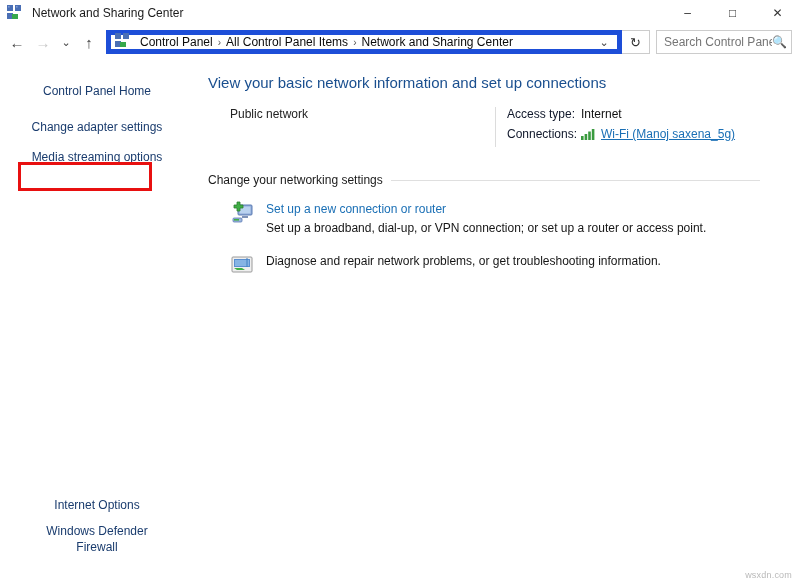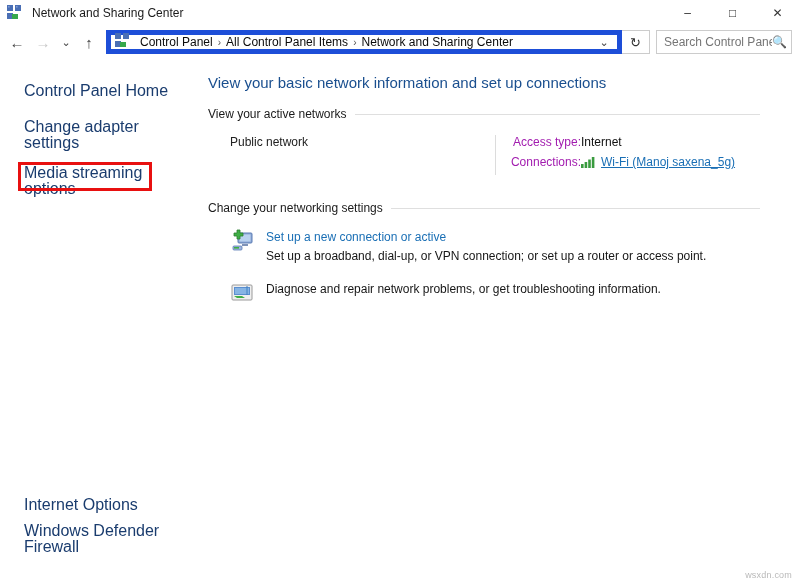--- a/index.html
+++ b/index.html
@@ -63,22 +63,23 @@
   .searchbox input {
     border: none; outline: none; font-size: 12px; color: #6d6d6d;
     font-family: "Liberation Sans", sans-serif; width: 108px; background: transparent;
   }
   .search-glyph { font-size: 12px; color: #555; margin-left: auto; }
 
   
   .content { display: flex; height: 526px; }
   .sidebar { width: 200px; position: relative; padding-top: 22px; }
   .side-link {
-    font-size: 16px; color: #1a3c6e; padding: 3px 0 3px 24px; line-height: 16px;
+    font-size: 12px; color: #1a3c6e; padding: 3px 0 3px 24px; line-height: 16px;
     max-width: 170px;
+    text-align: center;
   }
   .side-link.home { color: #1a3c6e; margin-bottom: 14px; }
   .side-gap { height: 8px; }
 
   .highlight-box {
     position: absolute; left: 18px; top: 104px; width: 134px; height: 29px;
     border: 3px solid #e81010; pointer-events: none;
   }
 
   .see-also {
@@ -99,21 +100,21 @@
   .section-head .rule {
     flex: 1 1 auto; height: 1px; background: #dfdfdf; margin-left: 8px;
   }
 
   .active-networks { display: flex; padding-left: 22px; margin-bottom: 26px; }
   .net-left { width: 265px; }
   .net-name { font-size: 12px; color: #111; font-weight: bold; margin-bottom: 8px; }
   .net-type { font-size: 12px; color: #222; }
   .net-right { border-left: 1px solid #dcdcdc; padding-left: 11px; }
   .net-row { display: flex; align-items: center; margin-bottom: 6px; font-size: 12px; }
-  .net-row .key { color: #a21caf; width: 74px; text-align: right; }
+  .net-row .key { color: #0f172a; width: 74px; }
   .net-row .val { color: #111; }
   .net-row .val.link { color: #1a6fb5; text-decoration: underline; }
   .wifi-icon { width: 16px; height: 12px; margin-right: 4px; position: relative; }
 
   .settings-item { display: flex; padding-left: 22px; margin-bottom: 18px; }
   .item-icon { width: 24px; height: 24px; flex: 0 0 auto; margin-right: 12px; position: relative; }
   .item-body { padding-top: 1px; }
   .item-title { font-size: 12px; color: #1a6fb5; margin-bottom: 5px; }
   .item-desc { font-size: 12px; color: #161616; }
 
@@ -193,24 +194,20 @@
 
       <div class="see-also">
         <div class="side-link">Internet Options</div>
         <div class="side-link">Windows Defender Firewall</div>
       </div>
     </div>
 
     <div class="main">
       <h1 class="page-heading">View your basic network information and set up connections</h1>
 
-      <div class="section-head">
-        <span class="label">View your active networks</span>
-        <span class="rule"></span>
-      </div>
 
       <div class="active-networks">
         <div class="net-left">
           <div class="net-type">Public network</div>
         </div>
         <div class="net-right">
           <div class="net-row">
             <span class="key">Access type:</span>
             <span class="val">Internet</span>
           </div>
@@ -239,21 +236,21 @@
           <svg width="24" height="24" viewBox="0 0 24 24">
             <rect x="8" y="4" width="14" height="10" rx="1" fill="#8fa9d6" stroke="#5b7cb5" stroke-width="1"></rect>
             <rect x="9.5" y="5.5" width="11" height="7" fill="#b9d2ef"></rect>
             <rect x="12" y="15" width="6" height="2" fill="#7f93b8"></rect>
             <rect x="3" y="17" width="9" height="4" rx="1" fill="#9fb6dd" stroke="#5b7cb5" stroke-width=".8"></rect>
             <path d="M4 4 h3 V1 h3 v3 h3 v3 h-3 v3 H7 V7 H4 Z" fill="#3fae45" stroke="#2b7d30" stroke-width=".8"></path>
             <rect x="4" y="18" width="5" height="1.6" fill="#3fae45"></rect>
           </svg>
         </span>
         <span class="item-body">
-          <span class="item-title" style="display:block">Set up a new connection or active</span>
+          <span class="item-title" style="display:block">Set up a new connection or router</span>
           <span class="item-desc" style="display:block">Set up a broadband, dial-up, or VPN connection; or set up a router or access point.</span>
         </span>
       </div>
 
       <div class="settings-item">
         <span class="item-icon">
           <svg width="24" height="24" viewBox="0 0 24 24">
             <rect x="2" y="4" width="20" height="15" rx="1" fill="#efefef" stroke="#9a9a9a" stroke-width="1"></rect>
             <rect x="4" y="6" width="16" height="8" fill="#5b8fd0"></rect>
             <rect x="5" y="7" width="14" height="6" fill="#86b4e4"></rect>

